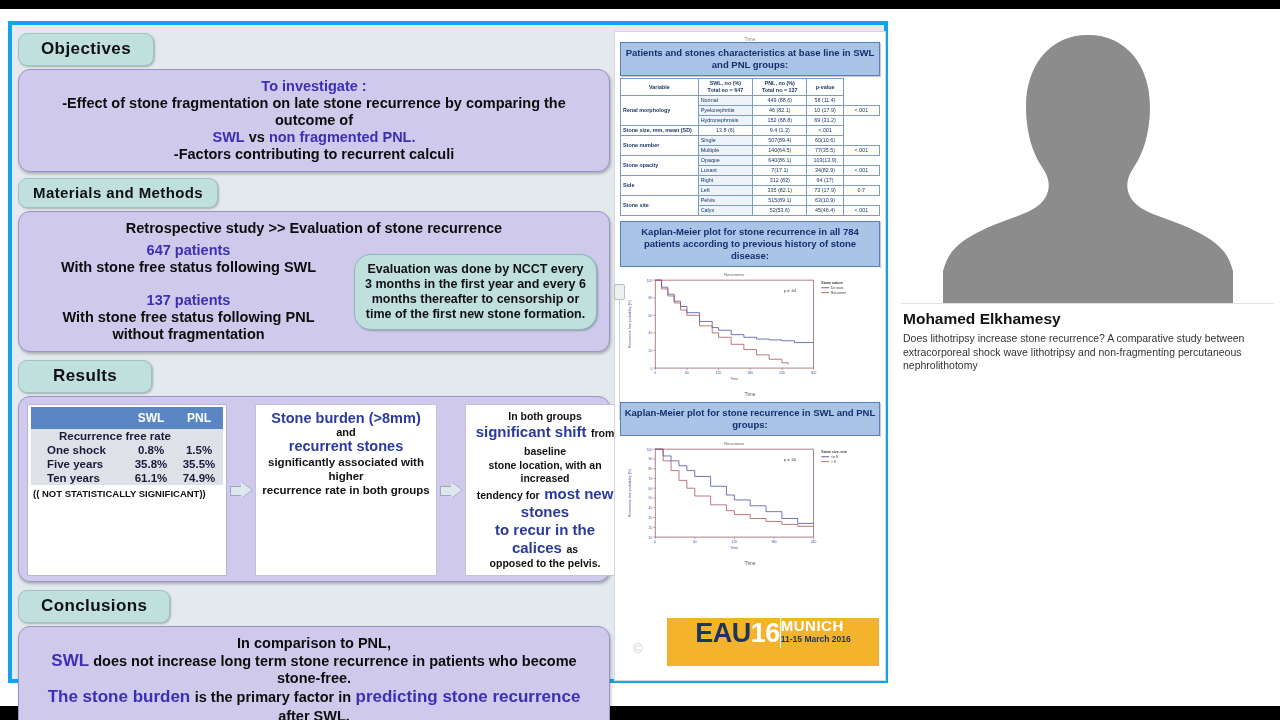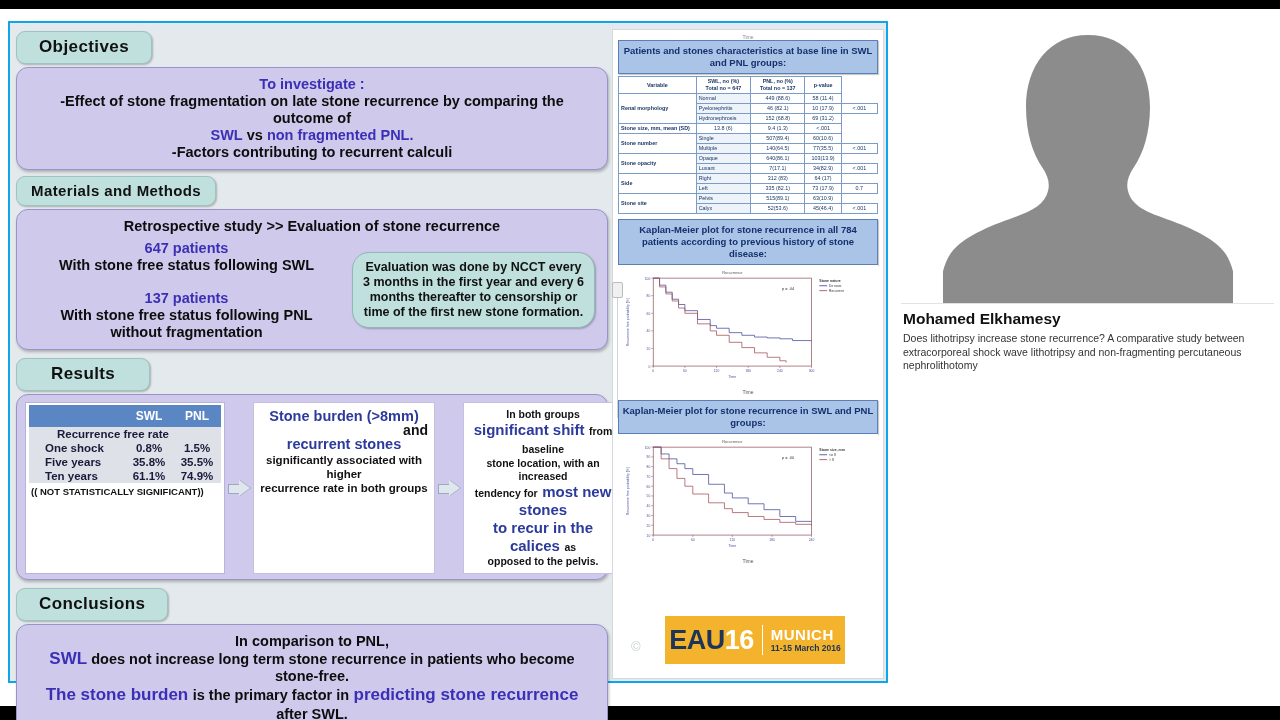--- a/index.html
+++ b/index.html
@@ -19,21 +19,21 @@
   
   .slide {
     position: absolute; left: 0; top: 9px;
     width: 895px; height: 697px;
     background: #ffffff;
   }
   .poster {
     position: absolute; left: 8px; top: 12px;
     width: 880px; height: 662px;
     background: #e3e9ec;
-    border: 2px solid #0ea5e9;
+    border: 4px solid #0ea5e9;
   }
 
   
   .left-col { position:absolute; left:6px; top:8px; width:592px; }
 
   .tab {
     display:inline-block;
     background:#bfe0dd;
     border:1px solid #9ec4c2;
     border-radius:9px;
@@ -113,21 +113,21 @@
     filter: drop-shadow(1px 0 0 #9aa9bb);
   }
 
   .wbox {
     background:#ffffff; border:1px solid #c5bfe4;
     padding:5px 6px; text-align:center;
   }
   .wbox.b1 { width:182px; flex:0 0 182px; }
   .wbox.b2 { width:160px; flex:0 0 160px; }
   .sb-hd { color:#2b3a9b; font-weight:bold; font-size:14.5px; line-height:17px; }
-  .sb-sm { color:#111; font-weight:bold; font-size:14px; line-height:11px;text-align:right; }
+  .sb-sm { color:#111; font-weight:bold; font-size:11px; line-height:11px; }
   .sb-md { color:#111; font-weight:bold; font-size:11.5px; line-height:14px; }
   .sb-bl { color:#2b3a9b; font-weight:bold; font-size:15px; }
   .sb-b2 { color:#111; font-weight:bold; font-size:10.5px; line-height:13px; }
 
   
   .right-col {
     position:absolute; left:602px; top:6px; width:272px; height:650px;
     background:#ffffff; border:1px solid #d3d8dc;
   }
   .rc-inner { position:relative; width:100%; height:100%; padding:4px 5px; }
@@ -151,22 +151,22 @@
   col.c1{width:30%} col.c2{width:21%} col.c3{width:21%} col.c4{width:14%}
 
   
   .km-wrap { margin-top:5px; }
   .km-plot { background:#fff; padding:2px 2px 0 2px; }
   .km-cap { text-align:center; font-size:5px; color:#555; }
 
   
   .eau {
     position:absolute; left:52px; bottom:14px;
-    width:180px; height:48px; background:#f4b32c;
-    display:flex; align-items:center; justify-content:center; gap:8px;
+    width:212px; height:48px; background:#f4b32c;
+    display:flex; justify-content:center; 
   }
   .eau-main { font-size:27px; font-weight:bold; letter-spacing:-0.5px; }
   .eau-main .e-dark { color:#1d3557; }
   .eau-main .e-light { color:#ffffff; }
   .eau-div { width:1px; height:30px; background:#ffffff; }
   .eau-right { line-height:1; }
   .eau-city { color:#ffffff; font-size:15px; font-weight:bold; letter-spacing:.5px; }
   .eau-date { color:#1d3557; font-size:8.5px; font-weight:bold; margin-top:2px; }
 
   .watermark {

